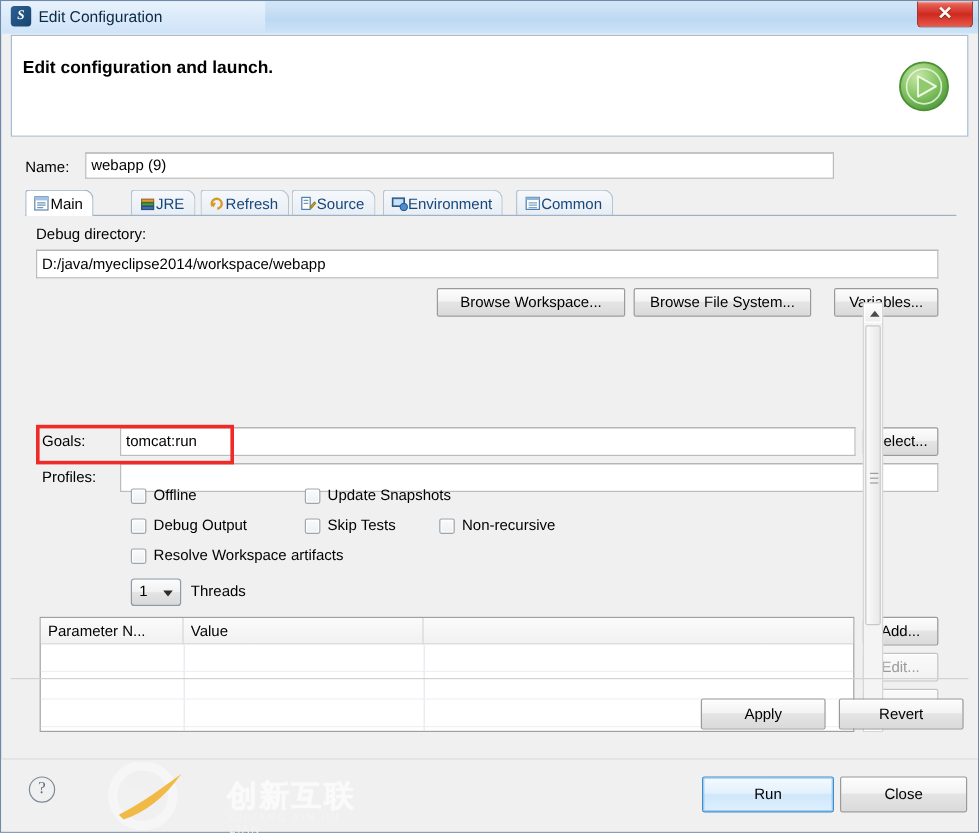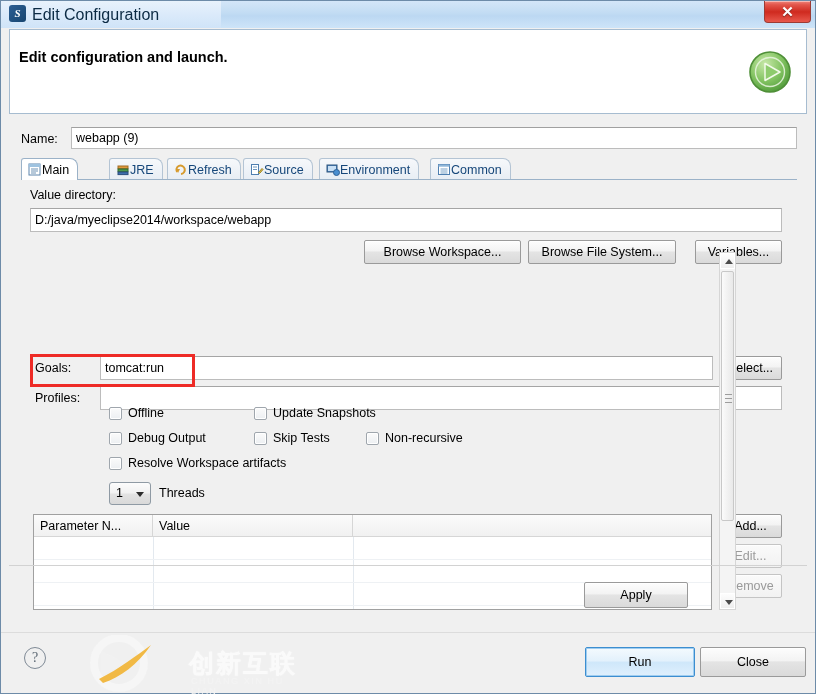--- a/index.html
+++ b/index.html
@@ -41,21 +41,21 @@
   }
   #titlebar .tb-left { position:absolute; left:0; top:0; width:220px; height:27px;
     background:linear-gradient(180deg,#e8f2fc 0%,#dbeafa 50%,#cfe4f8 100%); }
   .win-icon {
     position:absolute; left:8px; top:4px; width:17px; height:17px; border-radius:3px;
     background:linear-gradient(135deg,#2d5f94,#17456f);
     color:#fff; font-size:11px; font-style:italic; font-weight:bold;
     text-align:center; line-height:17px; font-family:"Liberation Serif", serif;
   }
   #win-title {
-    position:absolute; left:31px; top:5px; font-size:16px; color:#0b2a43;
+    position:absolute; left:31px; top:5px; font-size:13px; color:#0b2a43;
     white-space:nowrap;
   }
   #close-btn {
     position:absolute; right:4px; top:0px; width:47px; height:22px;
     border:1px solid #9c3b34; border-top:none;
     border-radius:0 0 4px 4px;
     background:linear-gradient(180deg,#f0867c 0%,#e2564b 18%,#cf2a1f 52%,#e8584c 100%);
     box-shadow:inset 0 1px 0 rgba(255,255,255,.45);
   }
   #close-btn .xg {
@@ -79,21 +79,21 @@
 
   
   #body-area {
     position:absolute; left:8px; top:113px; width:798px; height:518px;
     background:#f0f0f0;
   }
 
   
   #name-label { position:absolute; left:12px; top:18px; }
   #name-input {
-    position:absolute; left:62px; top:13px; width:726px; height:22px;
+    position:absolute; left:62px; top:13px; width:624px; height:22px;
     background:#fff; border:1px solid #bcbcbc; border-top-color:#a0a0a0;
     padding:2px 4px; font-size:12.5px; font-family:"Liberation Sans", sans-serif;
     color:#000; outline:none;
   }
 
   
   #tabstrip {
     position:absolute; left:12px; top:44px; width:776px; height:22px;
   }
   .tab {
@@ -346,21 +346,21 @@
               <line x1="3.5" y1="10" x2="10.5" y2="10" stroke="#7ba3c8"></line>
             </svg>
         </span>
         <span>Common</span>
       </div>
     </div>
     <div id="tabs-underline"></div>
 
     <div id="panel">
 
-      <div class="lbl" style="left:9px; top:8px;">Value directory:</div>
+      <div class="lbl" style="left:9px; top:8px;">Debug directory:</div>
       <input class="tfield" style="left: 9px; top: 28px; width: 752px; height: 24px;" type="text" value="D:/java/myeclipse2014/workspace/webapp">
 
       <div class="btn" style="left:343px; top:60px; width:157px; line-height:22px; text-align:center;">Browse Workspace...</div>
       <div class="btn" style="left:507px; top:60px; width:148px; line-height:22px; text-align:center;">Browse File System...</div>
       <div class="btn" style="left:674px; top:60px; width:87px; line-height:22px; text-align:center;">Variables...</div>
 
       <div class="lbl" style="left:14px; top:181px;">Goals:</div>
       <input class="tfield" style="left: 79px; top: 176px; width: 613px; height: 24px;" type="text" value="tomcat:run">
       <div class="btn" style="left:698px; top:176px; width:63px; line-height:22px; text-align:center;">Select...</div>
       <div id="goals-highlight"></div>
@@ -428,20 +428,21 @@
           <span class="grip" style="top:130px;"></span>
         </div>
         <div class="sb-arrow" style="bottom:0;">
           <span class="tri" style="top:6px; border-top:5px solid #4a4a4a;"></span>
         </div>
       </div>
 
     </div>
 
     <div class="btn" style="left:575px; top:468px; width:104px; height:26px; line-height:24px; text-align:center;">Apply</div>
+    <div class="btn" style="left:690px; top:468px; width:104px; height:26px; line-height:24px; text-align:center;">Revert</div>
 
   </div>
 
   <div id="sep-line"></div>
 
   <div id="bottom-bar">
     <div id="help-icon">?</div>
 
     <div id="watermark">
       <svg width="120" height="58" viewBox="0 0 120 58">

